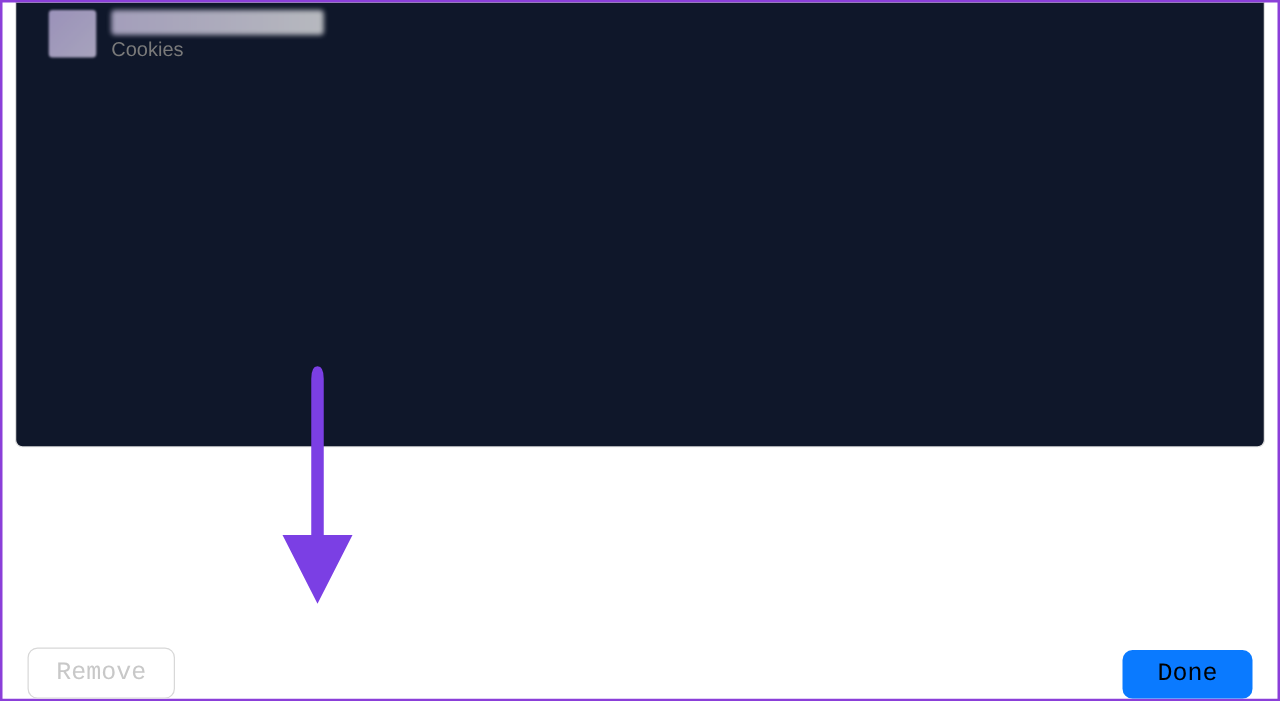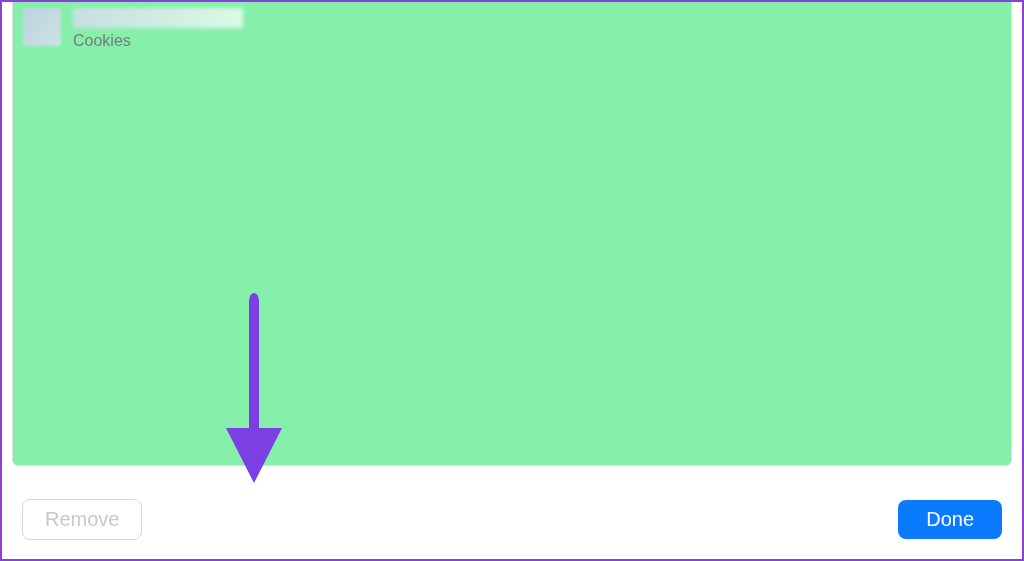--- a/index.html
+++ b/index.html
@@ -13,27 +13,28 @@
       width: 1024px;
       height: 561px;
       border: 2px solid #8b3fd9;
       background: #ffffff;
       position: relative;
       overflow: hidden;
     }
     
     .list-container {
       width: calc(100% - 20px);
-      height: 464px;
+      height: 356px;
       margin: 0 10px;
       border: 1px solid #e0e0e0;
       border-top: none;
       border-radius: 0 0 6px 6px;
-      background: #86efac;
+      background: #0f172a;
       overflow: hidden;
+      padding-left: 16px;
     }
     
     .list-item {
       display: flex;
       align-items: flex-start;
       padding: 6px 10px;
       gap: 12px;
     }
     
     .site-favicon {
@@ -67,44 +68,45 @@
       margin-top: 2px;
     }
     
     .button-bar {
       position: absolute;
       bottom: 0;
       left: 0;
       right: 0;
       height: 80px;
       display: flex;
-      align-items: center;
+      align-items: flex-end;
       padding: 0 20px;
       gap: 0;
+      font-family: Liberation Mono, monospace;
     }
     
     .button {
       font-size: 20px;
       padding: 8px 22px;
       border-radius: 8px;
       border: 1px solid #d8d8d8;
       background: #ffffff;
       cursor: pointer;
       font-family: inherit;
       color: #222;
     }
     
     .button:disabled {
       color: #c8c8c8;
       cursor: default;
     }
     
     .button-primary {
       background: #0a7aff;
-      color: #ffffff;
+      color: #000000;
       border: none;
       font-weight: 500;
       padding: 8px 28px;
     }
     
     .spacer {
       flex: 1;
     }
     
     .annotation-arrow {

